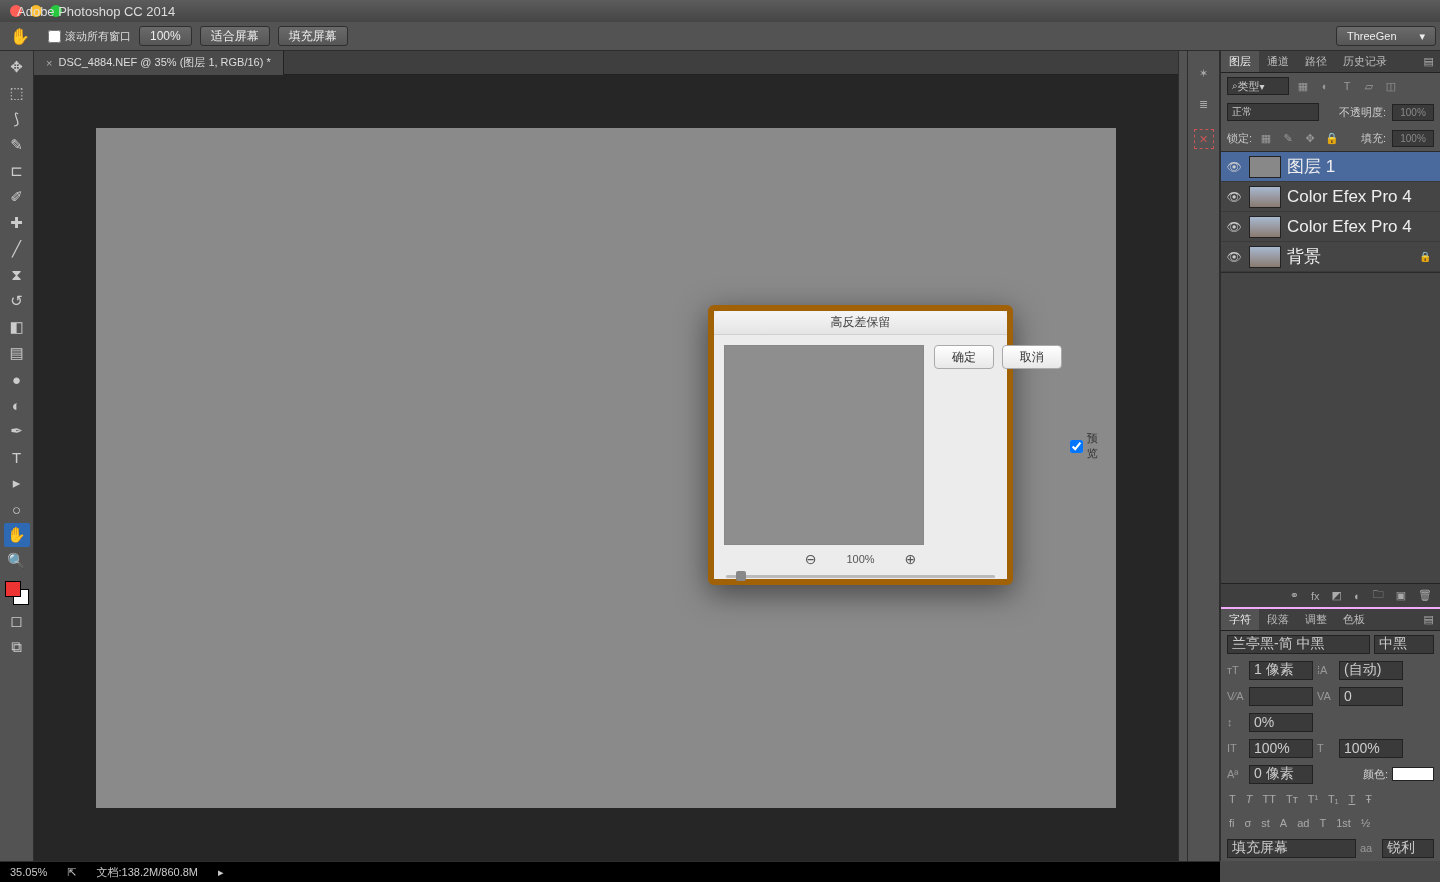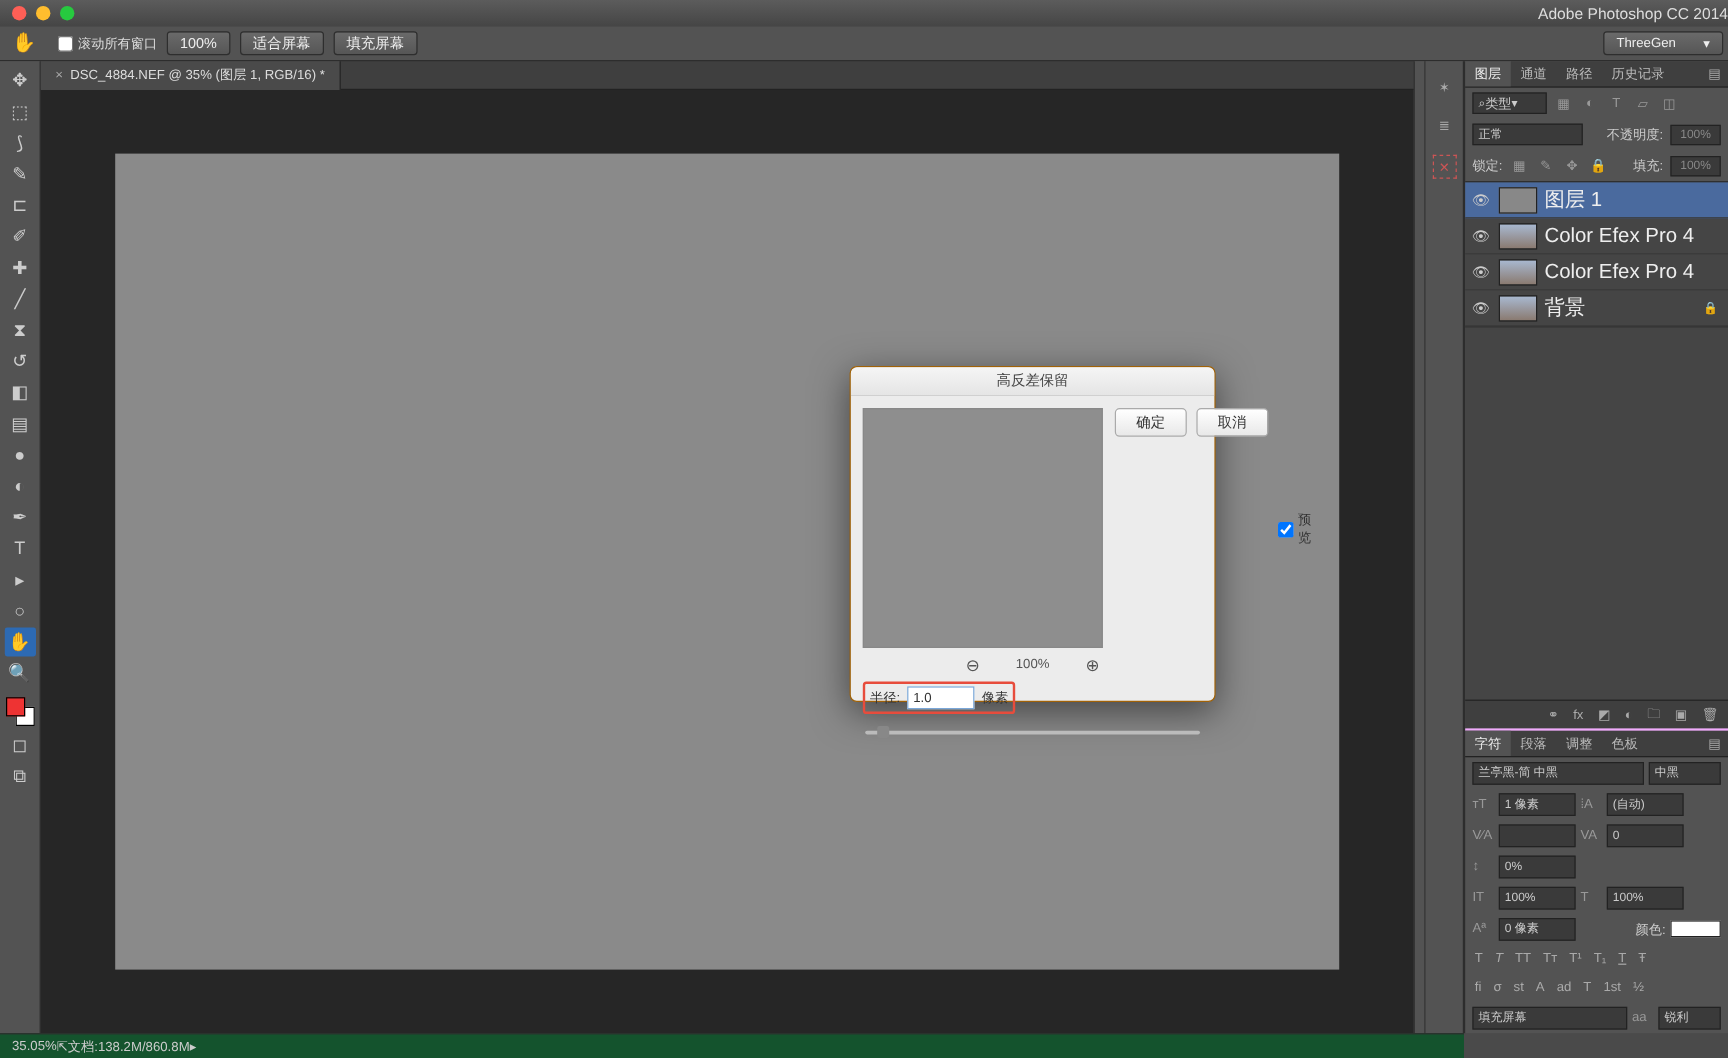--- a/index.html
+++ b/index.html
@@ -1,21 +1,21 @@
 <!DOCTYPE html>
 <html><head>
 <meta charset="utf-8">
 <style>
 *{box-sizing:border-box;margin:0;padding:0;font-family:"Helvetica Neue",Arial,sans-serif;font-size:11px;user-select:none}
 body{width:1440px;height:882px;background:#4a4a4a;overflow:hidden;position:relative}
 .titlebar{height:22px;background:linear-gradient(#5c5c5c,#454545);display:flex;align-items:center;position:relative}
 .traffic{display:flex;gap:8px;margin-left:10px}
 .tl{width:12px;height:12px;border-radius:50%}
 .tl.r{background:#ff5f56}.tl.y{background:#ffbd2e}.tl.g{background:#27c93f}
-.titlebar .title{position:absolute;left:17px;right:0;text-align:right;color:#ddd;font-size:13px}
+.titlebar .title{position:absolute;left:17px;right:0;text-align:left;color:#ddd;font-size:13px}
 .optbar{height:29px;background:#535353;border-bottom:1px solid #2d2d2d;display:flex;align-items:center;padding:0 4px;gap:8px}
 .optbar .hand{width:32px;height:22px;display:flex;align-items:center;justify-content:center;color:#ddd;font-size:16px}
 .optbar .chk{display:flex;align-items:center;gap:4px;color:#ddd;font-size:12px;margin-left:4px}
 .optbar .chk input{width:13px;height:13px}
 .obtn{height:20px;padding:0 10px;background:linear-gradient(#6a6a6a,#565656);border:1px solid #2e2e2e;border-radius:3px;color:#eee;font-size:12px;display:flex;align-items:center}
 .optbar .spacer{flex:1}
 .obtn.wk{min-width:100px}
 .main{display:flex;height:calc(882px - 22px - 29px - 21px)}
 .tools{width:34px;background:#535353;border-right:1px solid #2d2d2d;display:flex;flex-direction:column;align-items:center;padding-top:4px}
 .tools .t{width:26px;height:24px;display:flex;align-items:center;justify-content:center;color:#ccc;margin-bottom:2px;font-size:15px}
@@ -46,26 +46,26 @@
 .lyr.sel{background:#4a6a9e}
 .lyr .eye{width:18px;color:#ccc;font-size:12px;text-align:center}
 .lyr .thm{width:32px;height:22px;background:#888;border:1px solid #222}
 .lyr .thm.img{background:linear-gradient(#a8b8d0,#8a7a70)}
 .lyr .nm{color:#eee;font-size:17px}
 .lyr .lock{margin-left:auto;color:#aaa;font-size:10px;margin-right:4px}
 .lspace{flex:1;background:#454545}
 .lbot{height:24px;background:#3f3f3f;border-top:1px solid #222;display:flex;align-items:center;justify-content:flex-end;gap:12px;padding:0 8px;color:#aaa;font-size:11px}
 .charpanel{border-top:2px solid #f0abfc}
 .crow{height:26px;display:flex;align-items:center;padding:0 6px;gap:4px;color:#ccc;font-size:11px}
-.crow .cdd{height:19px;background:#3a3a3a;border:1px solid #222;color:#ccc;display:flex;align-items:center;padding:0 4px;font-size:10px;min-width:50px}
+.crow .cdd{height:19px;background:#3a3a3a;border:1px solid #222;color:#ccc;display:flex;align-items:center;padding:0 4px;font-size:14px;min-width:50px}
 .crow .lbl{width:18px;color:#999;font-size:11px}
 .iconrow{height:24px;display:flex;align-items:center;gap:10px;padding:0 8px;color:#aaa;font-size:11px}
 .swatch{width:42px;height:14px;background:#fff;border:1px solid #222}
-.status{height:21px;background:#14532d;border-top:1px solid #2d2d2d;display:flex;align-items:center;padding:0 10px;color:#ccc;font-size:12px;position:absolute;bottom:0;left:0;right:220px}
-.dialog{position:absolute;left:708px;top:305px;width:305px;height:280px;background:#ececec;border:1px solid #a16207;border-radius:6px;box-shadow:0 8px 30px rgba(0,0,0,.5)}
+.status{height:21px;background:#000000;border-top:1px solid #2d2d2d;display:flex;align-items:center;padding:0 10px;gap:20px;color:#ccc;font-size:12px;position:absolute;bottom:0;left:0;right:220px}
+.dialog{position:absolute;left:708px;top:305px;width:305px;height:280px;background:#ececec;border:6px solid #a16207;border-radius:6px;box-shadow:0 8px 30px rgba(0,0,0,.5)}
 .dlg-title{height:24px;display:flex;align-items:center;justify-content:center;color:#444;font-size:12px;border-bottom:1px solid #d0d0d0;background:linear-gradient(#f5f5f5,#e5e5e5);border-radius:6px 6px 0 0}
 .dlg-body{padding:10px;display:flex;gap:10px}
 .preview{width:200px;height:200px;background:#8e8e8e;border:1px solid #888}
 .dlg-side{display:flex;gap:8px}
 .dbtn{width:64px;height:24px;background:linear-gradient(#fff,#e8e8e8);border:1px solid #aaa;border-radius:4px;color:#333;font-size:12px;display:flex;align-items:center;justify-content:center}
 .dchk{display:flex;align-items:center;gap:4px;color:#333;font-size:12px;margin-top:2px}
 .dchk input{width:13px;height:13px}
 .zoomrow{display:flex;align-items:center;justify-content:center;gap:30px;color:#555;font-size:12px;margin-top:-4px}
 .zoomrow .mag{font-size:14px}
 .radrow{display:flex;align-items:center;gap:4px;padding:6px 10px;color:#333;font-size:12px}
@@ -305,24 +305,17 @@
           <input type="checkbox" checked="" style="">
           <span>预览</span>
         </label>
     </div>
   </div>
   <div class="zoomrow">
     <span class="mag">⊖</span>
     <span>100%</span>
     <span class="mag">⊕</span>
   </div>
-  <div class="radrow">
-    <div class="radbox">
-      <span>半径:</span>
-      <input class="radinput" value="1.0" style="">
-      <span>像素</span>
-    </div>
-  </div>
   <div class="slider">
       <div class="track"></div>
       <div class="thumb"></div>
     </div>
 </div>
 
 </body></html>

